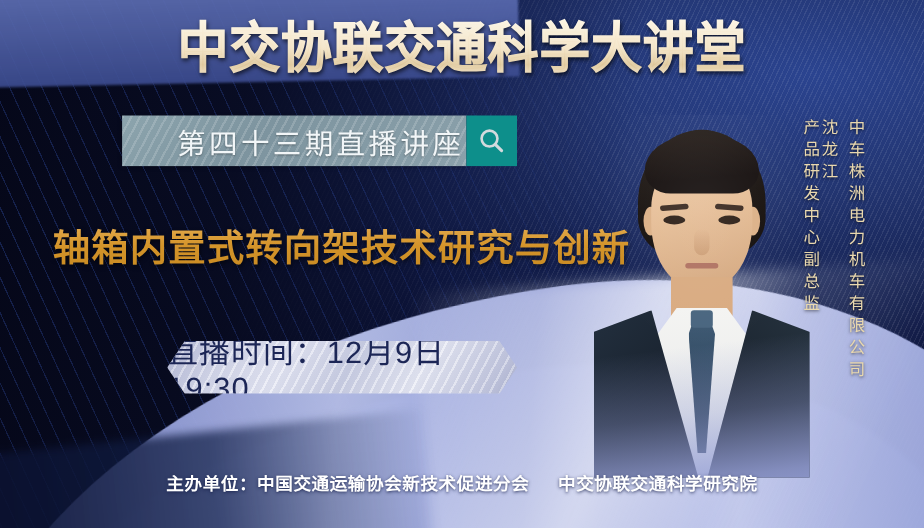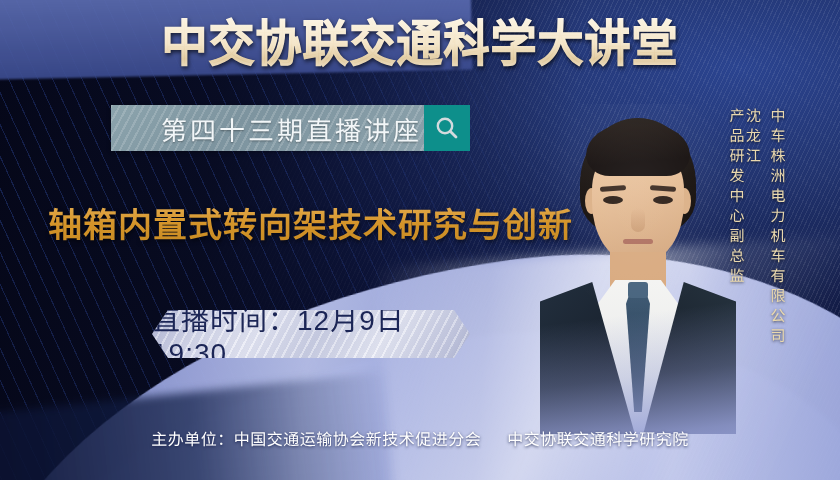--- a/index.html
+++ b/index.html
@@ -264,21 +264,21 @@
     background:linear-gradient(180deg, rgba(150,160,215,0) 0%, rgba(150,160,215,.35) 40%, rgba(150,160,215,.85) 78%, rgba(150,160,215,1) 100%);
     transform:rotate(-7deg) translateY(18px) scale(1.3);
   }
 
   
   .footer{
     position:absolute;left:0;right:0;bottom:30px;
     z-index:8;
     text-align:center;
     color:#ffffff;
-    font-size:16px;font-weight:400;
+    font-size:16px;font-weight:700;
     letter-spacing:.5px;
     text-shadow:0 1px 3px rgba(20,28,70,.85);
   }
   .footer .gap{display:inline-block;width:26px;}
 </style>
 </head>
 <body>
 
 <div id="poster">
 

